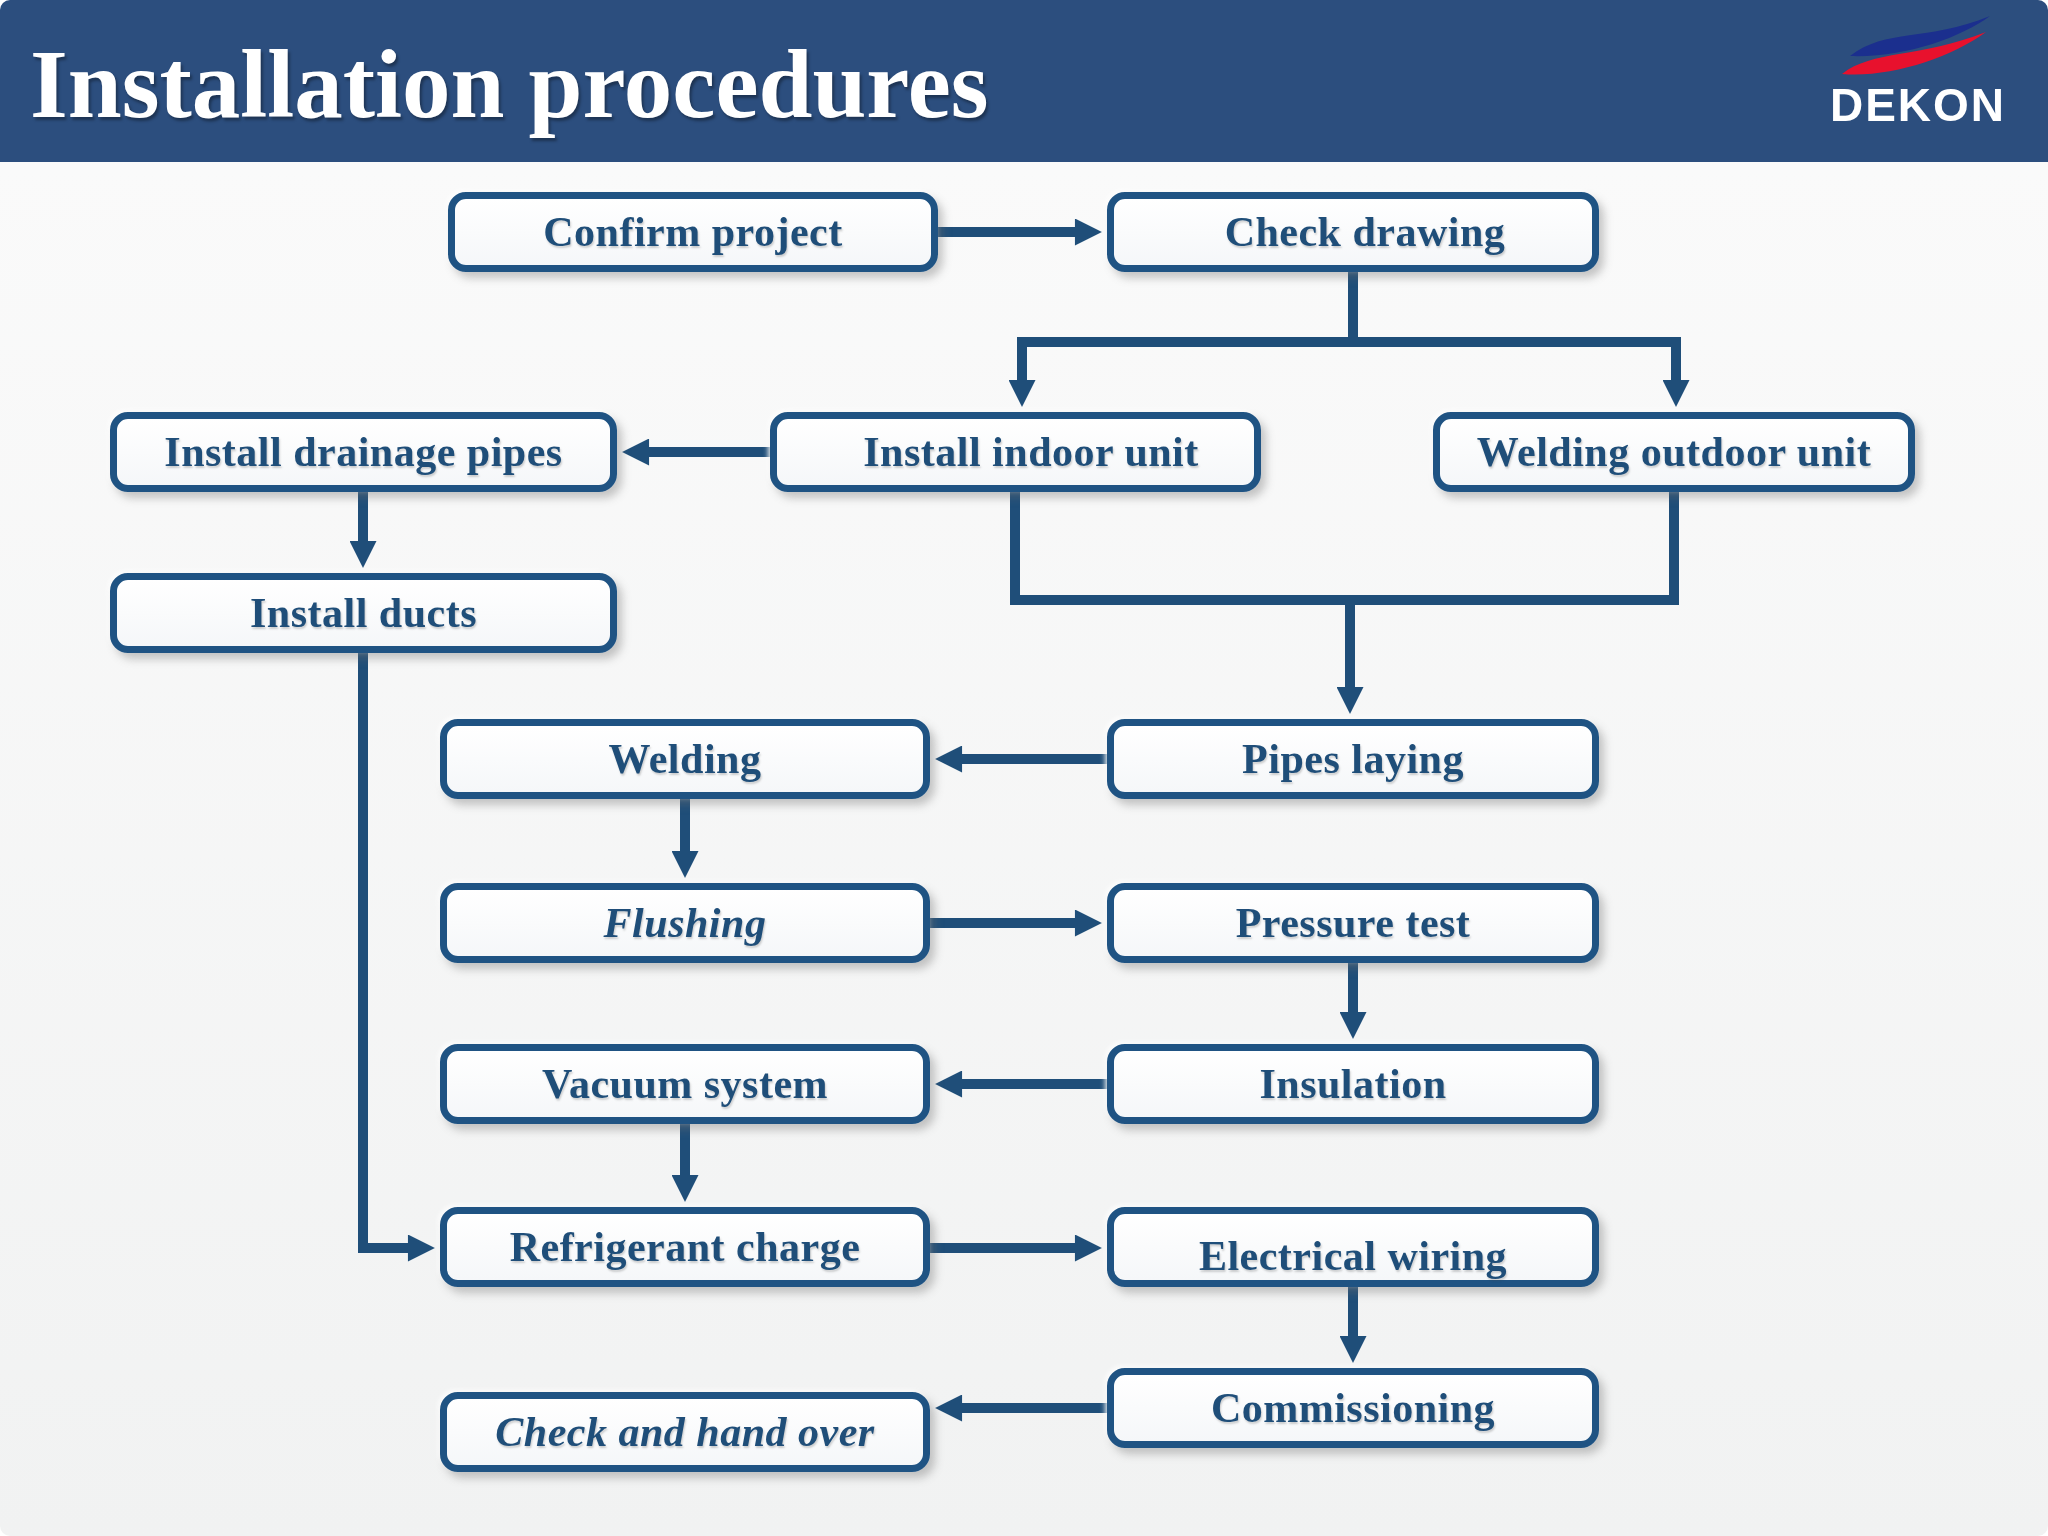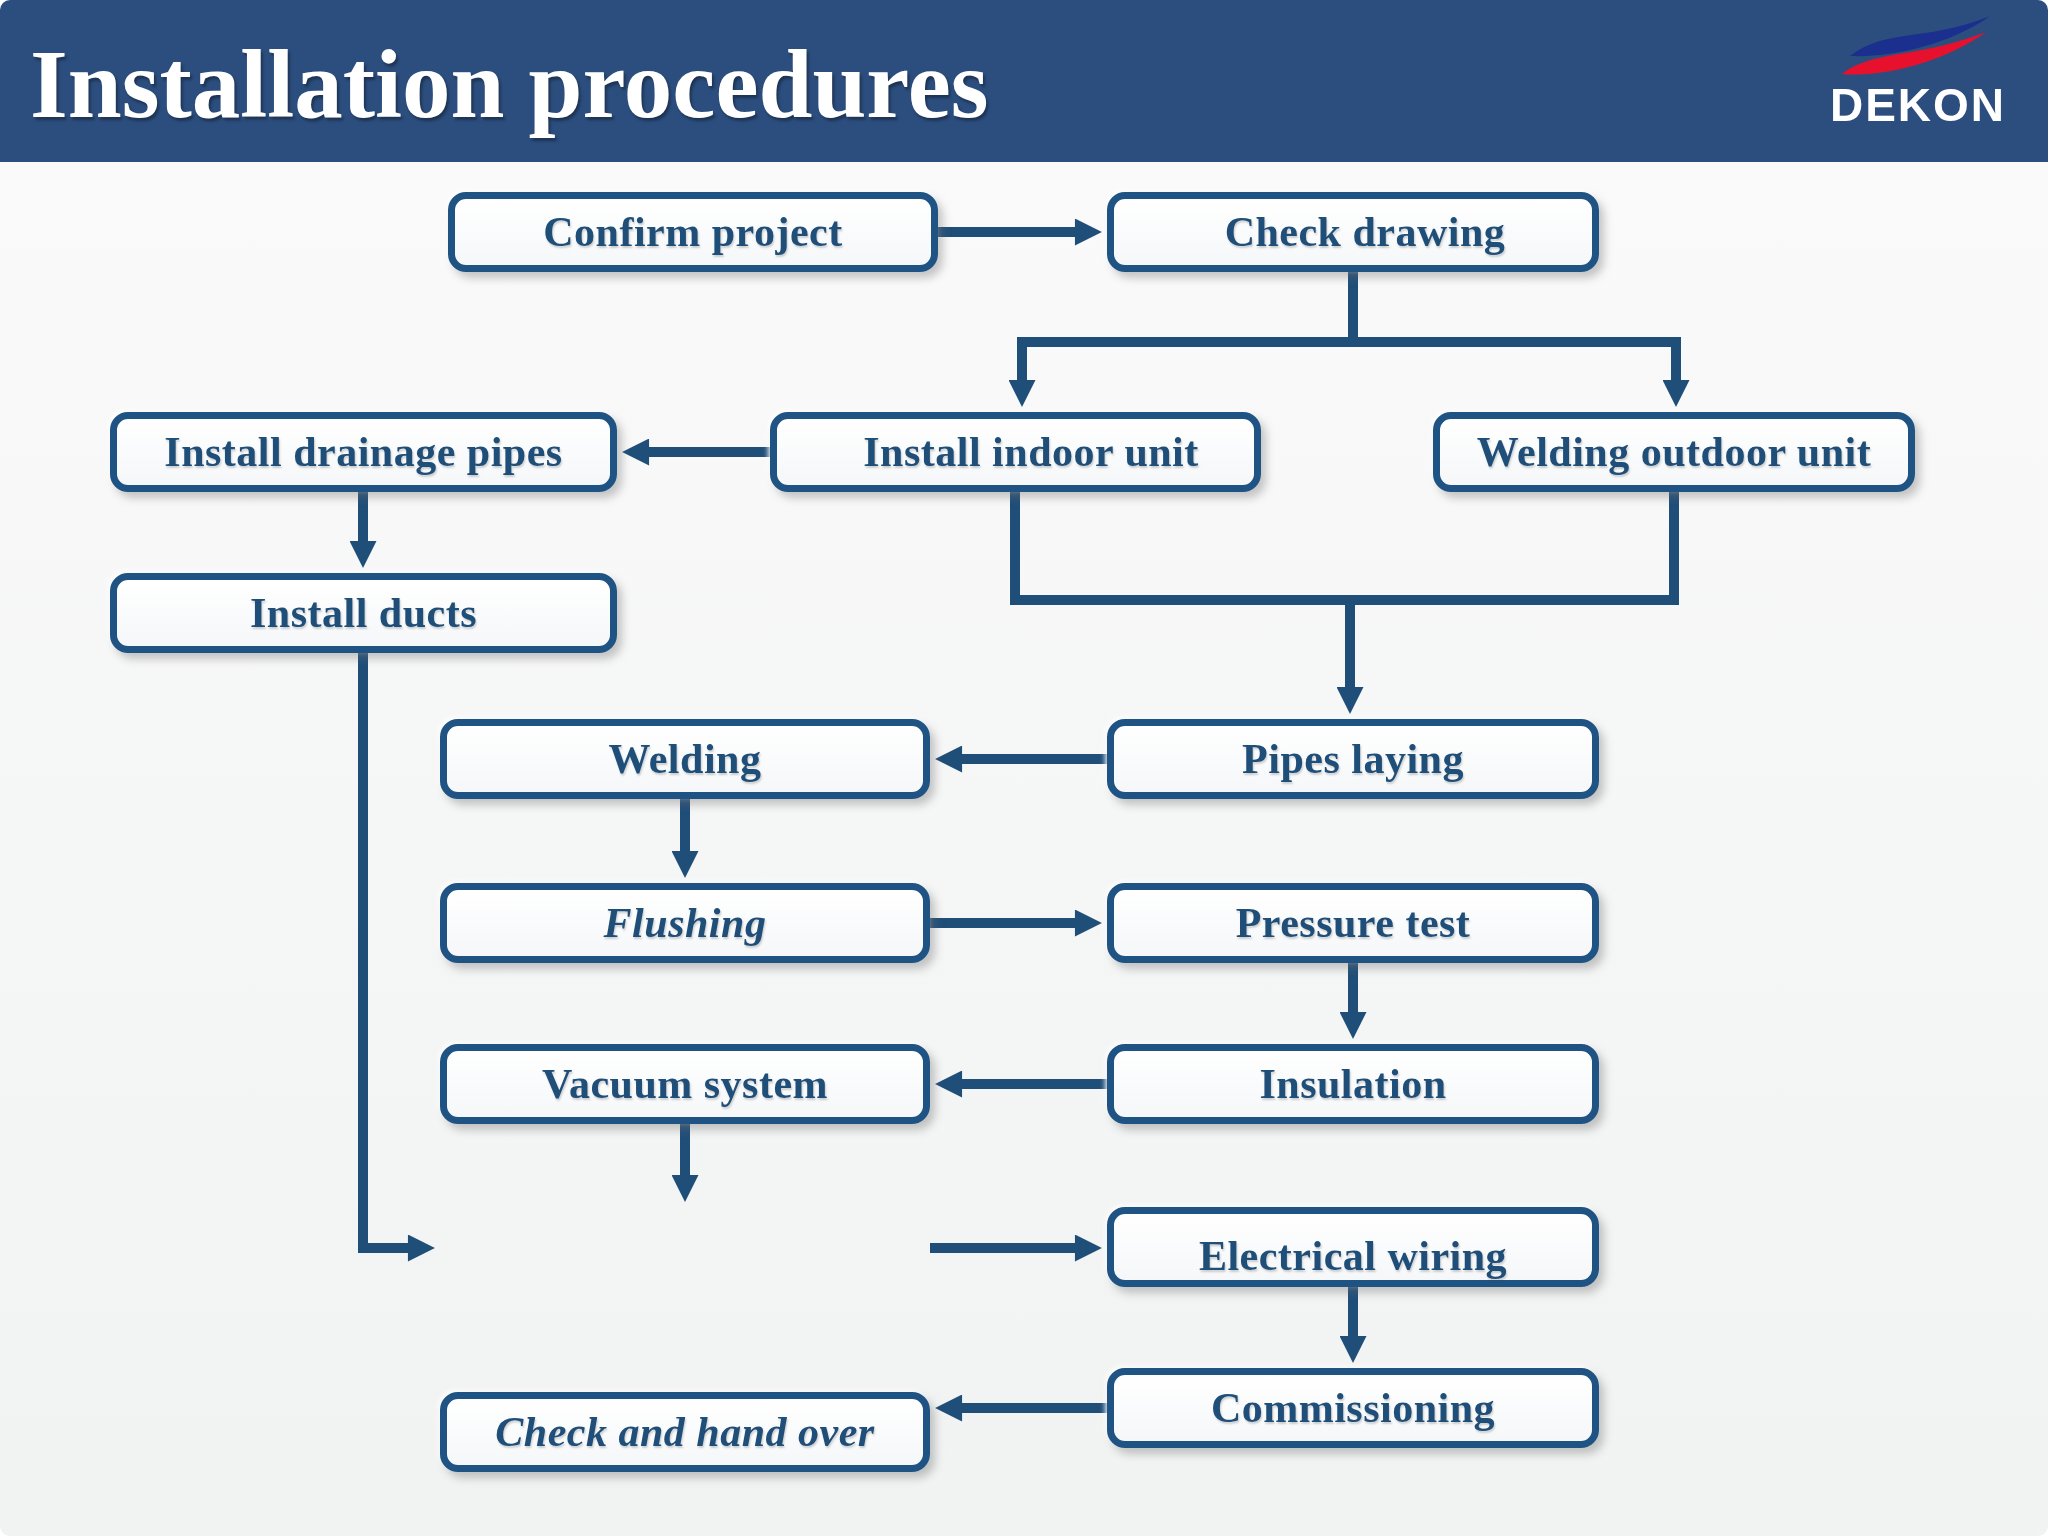--- a/index.html
+++ b/index.html
@@ -122,20 +122,23 @@
   </div>
   <div class="node" style="left:1107px;top:883px;width:492px;">
     <span class="node-label">Pressure test</span>
   </div>
   <div class="node" style="left:440px;top:1044px;width:490px;">
     <span class="node-label">Vacuum system</span>
   </div>
   <div class="node" style="left:1107px;top:1044px;width:492px;">
     <span class="node-label">Insulation</span>
   </div>
+  <div class="node" style="left:440px;top:1207px;width:490px;">
+    <span class="node-label">Refrigerant charge</span>
+  </div>
   <div class="node" style="left:1107px;top:1207px;width:492px;align-items:flex-end;">
     <span class="node-label">Electrical wiring</span>
   </div>
   <div class="node" style="left:440px;top:1392px;width:490px;font-style:italic;">
     <span class="node-label">Check and hand over</span>
   </div>
   <div class="node" style="left:1107px;top:1368px;width:492px;">
     <span class="node-label">Commissioning</span>
   </div>
 

